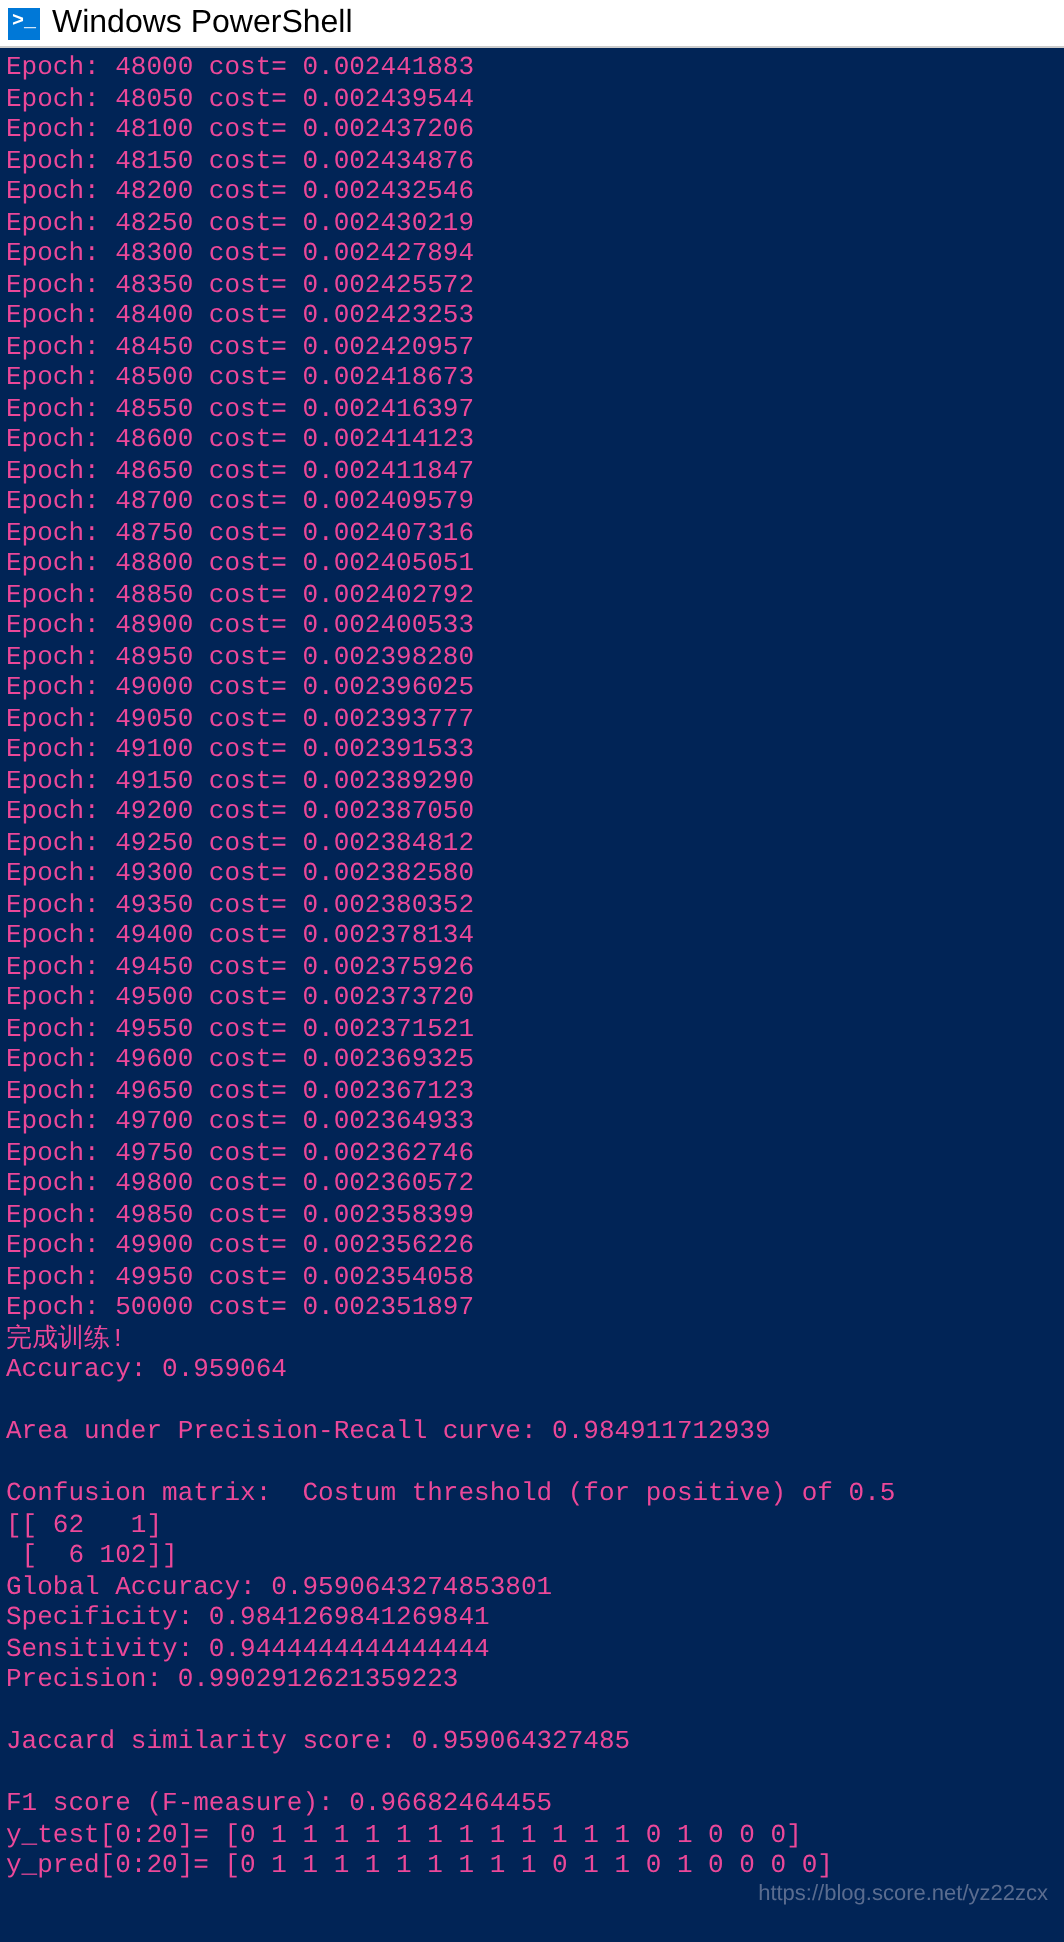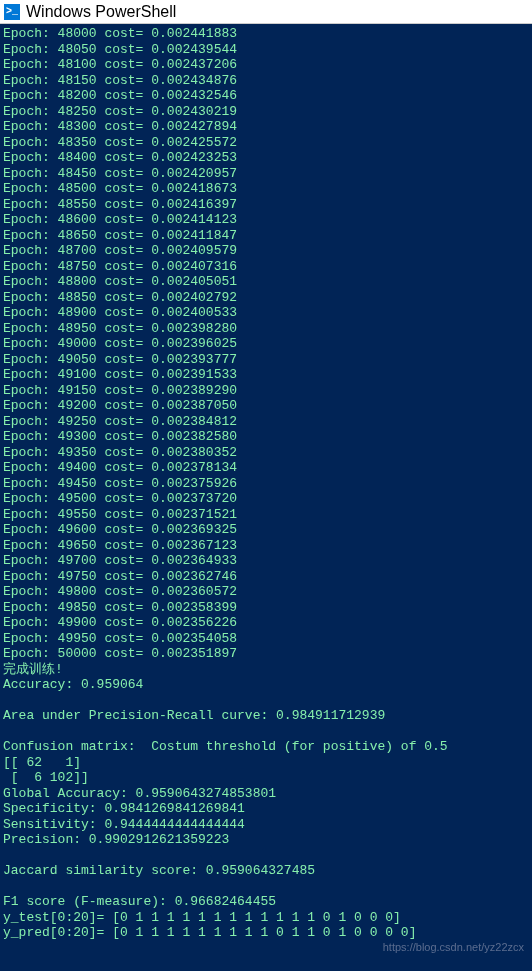--- a/index.html
+++ b/index.html
@@ -38,21 +38,21 @@
     }
     .title-text {
       color: #000;
       font-size: 16px;
       font-family: "Segoe UI", sans-serif;
     }
     .terminal {
       padding: 2px 3px;
       line-height: 15.5px;
       white-space: pre;
-      color: #86efac;
+      color: #ec4899;
     }
     .watermark {
       position: absolute;
       bottom: 18px;
       right: 8px;
       color: rgba(180, 180, 200, 0.5);
       font-size: 11px;
       font-family: Arial, sans-serif;
     }
   </style>
@@ -119,13 +119,13 @@
 Specificity: 0.9841269841269841
 Sensitivity: 0.9444444444444444
 Precision: 0.9902912621359223
 
 Jaccard similarity score: 0.959064327485
 
 F1 score (F-measure): 0.96682464455
 y_test[0:20]= [0 1 1 1 1 1 1 1 1 1 1 1 1 0 1 0 0 0]
 y_pred[0:20]= [0 1 1 1 1 1 1 1 1 1 0 1 1 0 1 0 0 0 0]</div>
 
-<div class="watermark">https://blog.csdn.net/yz22zcx</div>
+<div class="watermark">https://blog.score.net/yz22zcx</div>
 
 </body></html>

